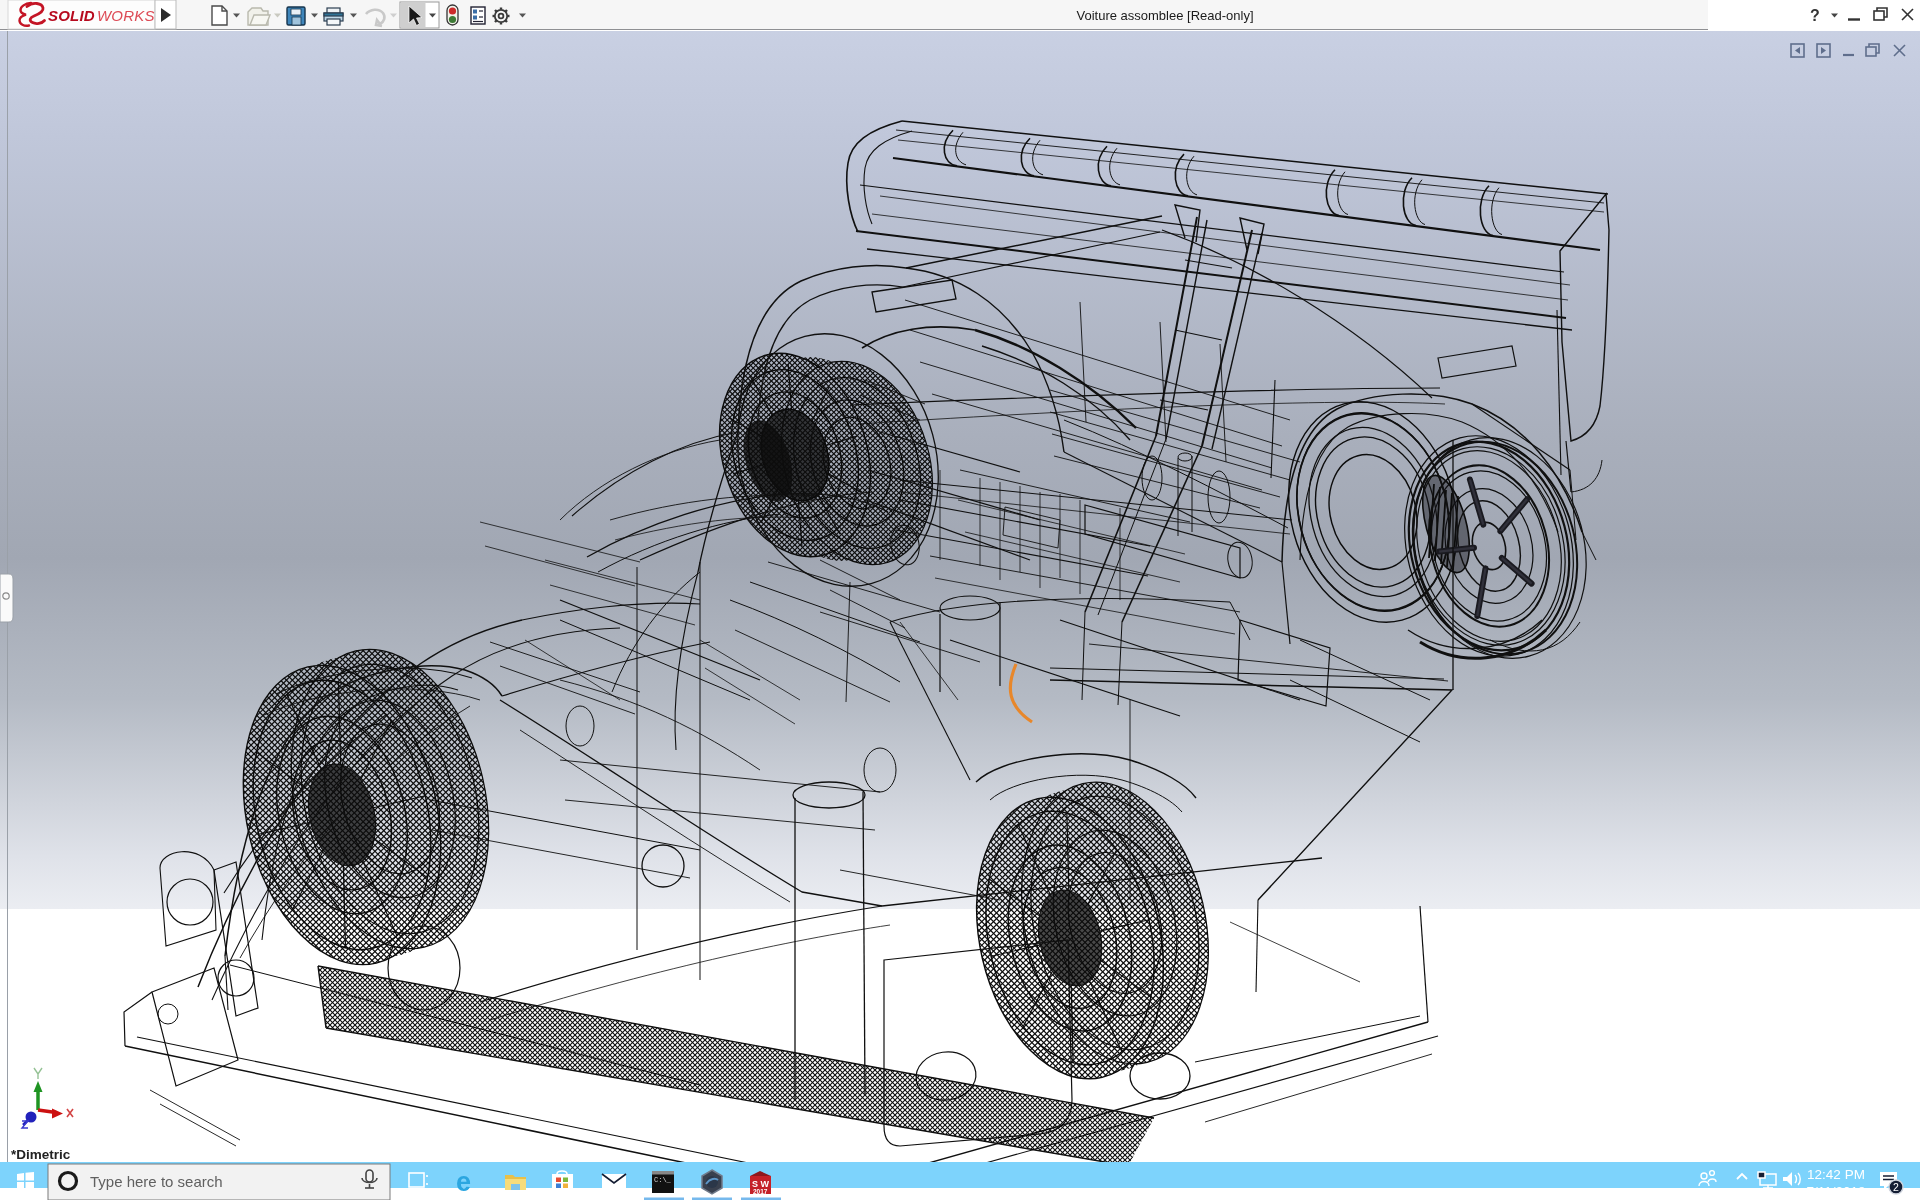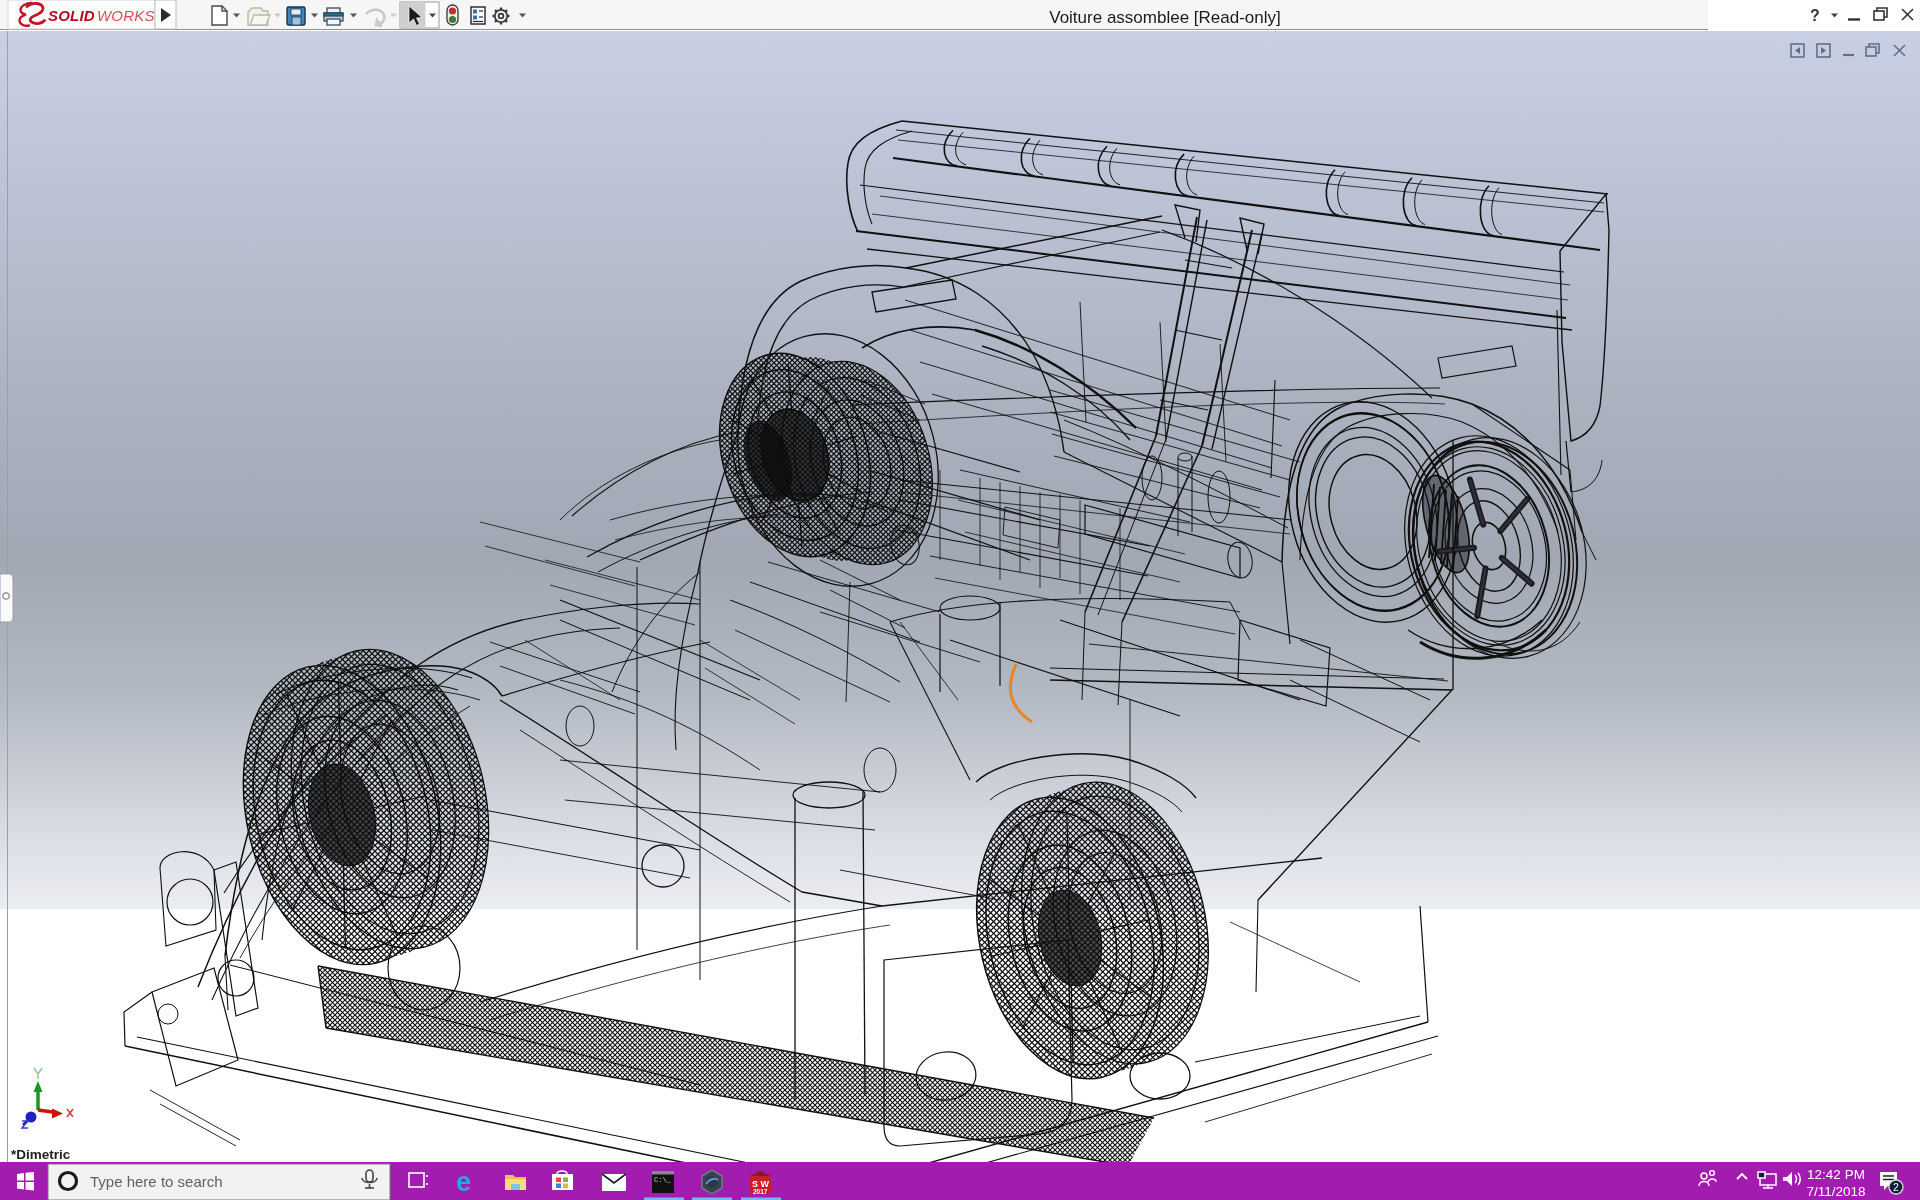--- a/index.html
+++ b/index.html
@@ -1,19 +1,19 @@
 <!DOCTYPE html>
 <html><head><meta charset="utf-8"><style>
 *{margin:0;padding:0;box-sizing:border-box}
 body{width:1920px;height:1200px;overflow:hidden;font-family:"Liberation Sans",sans-serif;position:relative;background:#fff}
 .titlebar{position:absolute;left:0;top:0;width:1708px;height:30px;background:#f6f6f6;border-bottom:1px solid #8f9093}
 .viewport{position:absolute;left:0;top:31px;width:1920px;height:878px;
 background:linear-gradient(to bottom,#c9d0e3 0%,#c0c7da 12%,#a9afbc 46%,#a1a7b3 60%,#b4bac4 76%,#dfe2e9 94%,#ebedf2 100%);}
-.taskbar{position:absolute;left:0;top:1162px;width:1920px;height:38px;background:#a21caf}
-.title-text{position:absolute;top:8px;left:1165px;transform:translateX(-50%);font-size:17px;color:#1b1b1b;white-space:nowrap}
+.taskbar{position:absolute;left:0;top:1162px;width:1920px;height:26px;background:#7dd3fc}
+.title-text{position:absolute;top:8px;left:1165px;transform:translateX(-50%);font-size:13px;color:#1b1b1b;white-space:nowrap}
 svg{position:absolute}
 </style></head><body>
 <div class="viewport">
 <svg width="1920" height="1131" viewBox="0 31 1920 1131" style="position:absolute;left:0;top:0">
       <defs>
         <clipPath id="c1">
           <ellipse cx="342" cy="815" rx="95" ry="152" transform="rotate(-13 342 815)"></ellipse>
           <ellipse cx="390" cy="799" rx="95" ry="152" transform="rotate(-13 390 799)"></ellipse>
           <ellipse cx="366.0" cy="807.0" rx="95" ry="152" transform="rotate(-13 366.0 807.0)"></ellipse>
         </clipPath>

